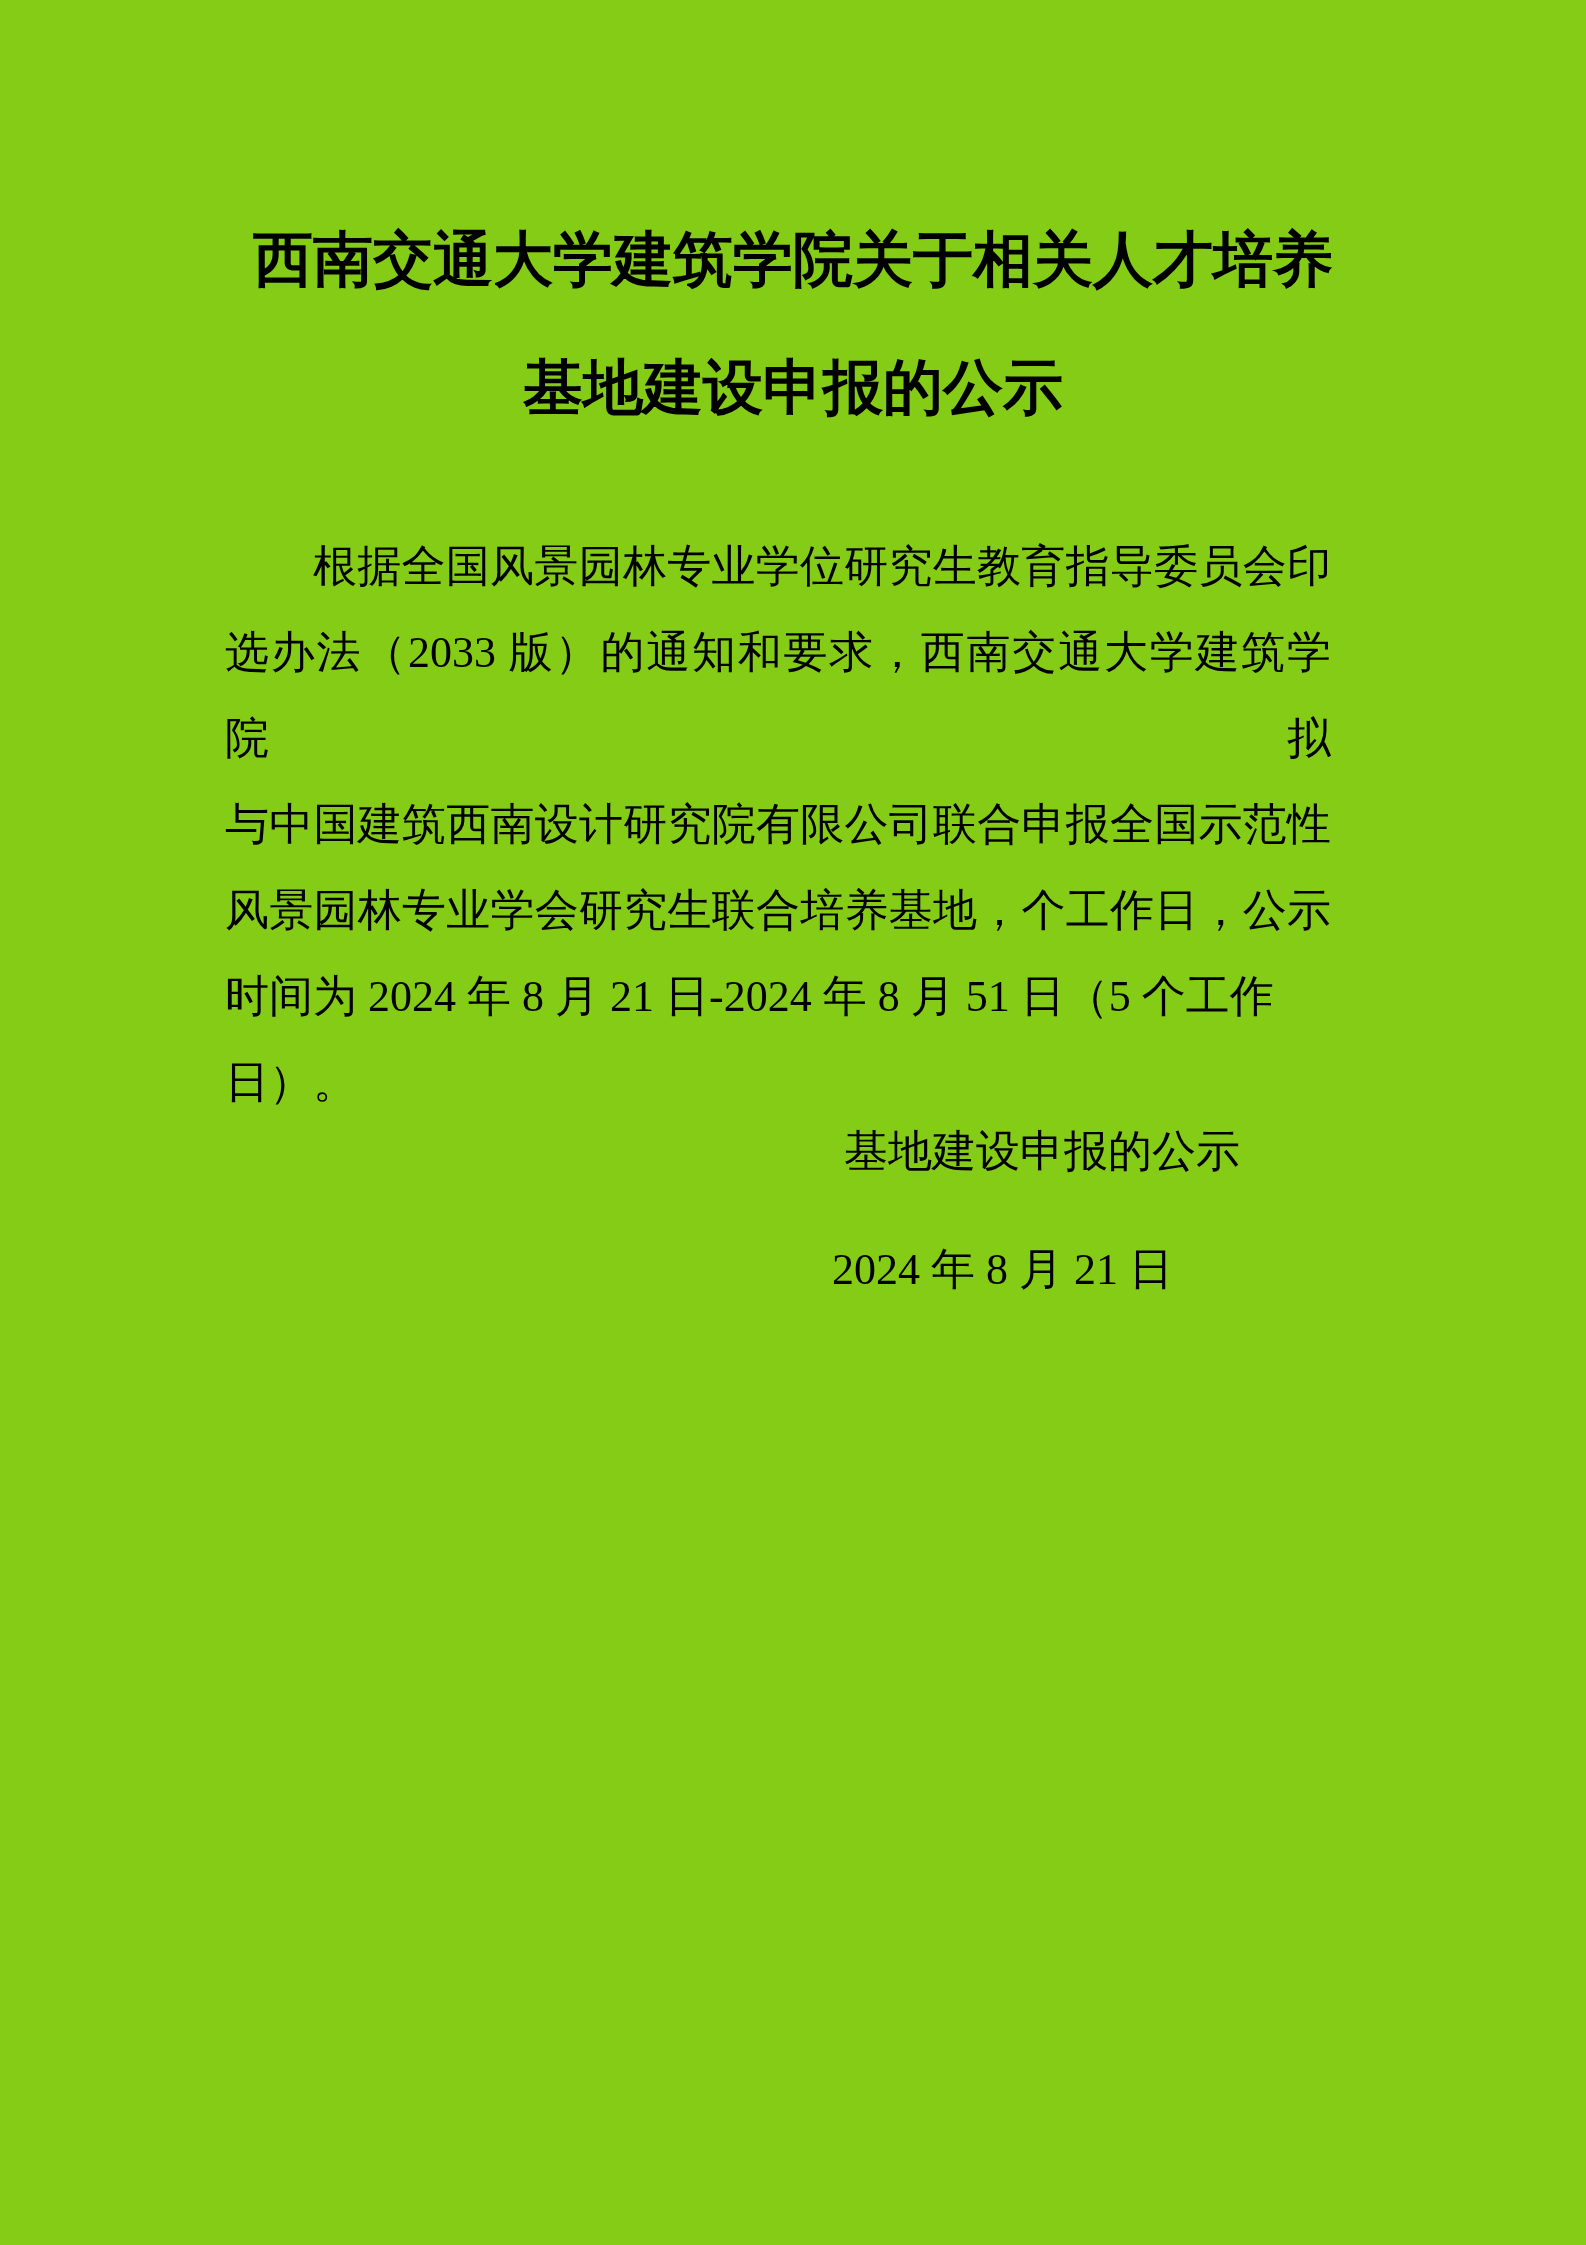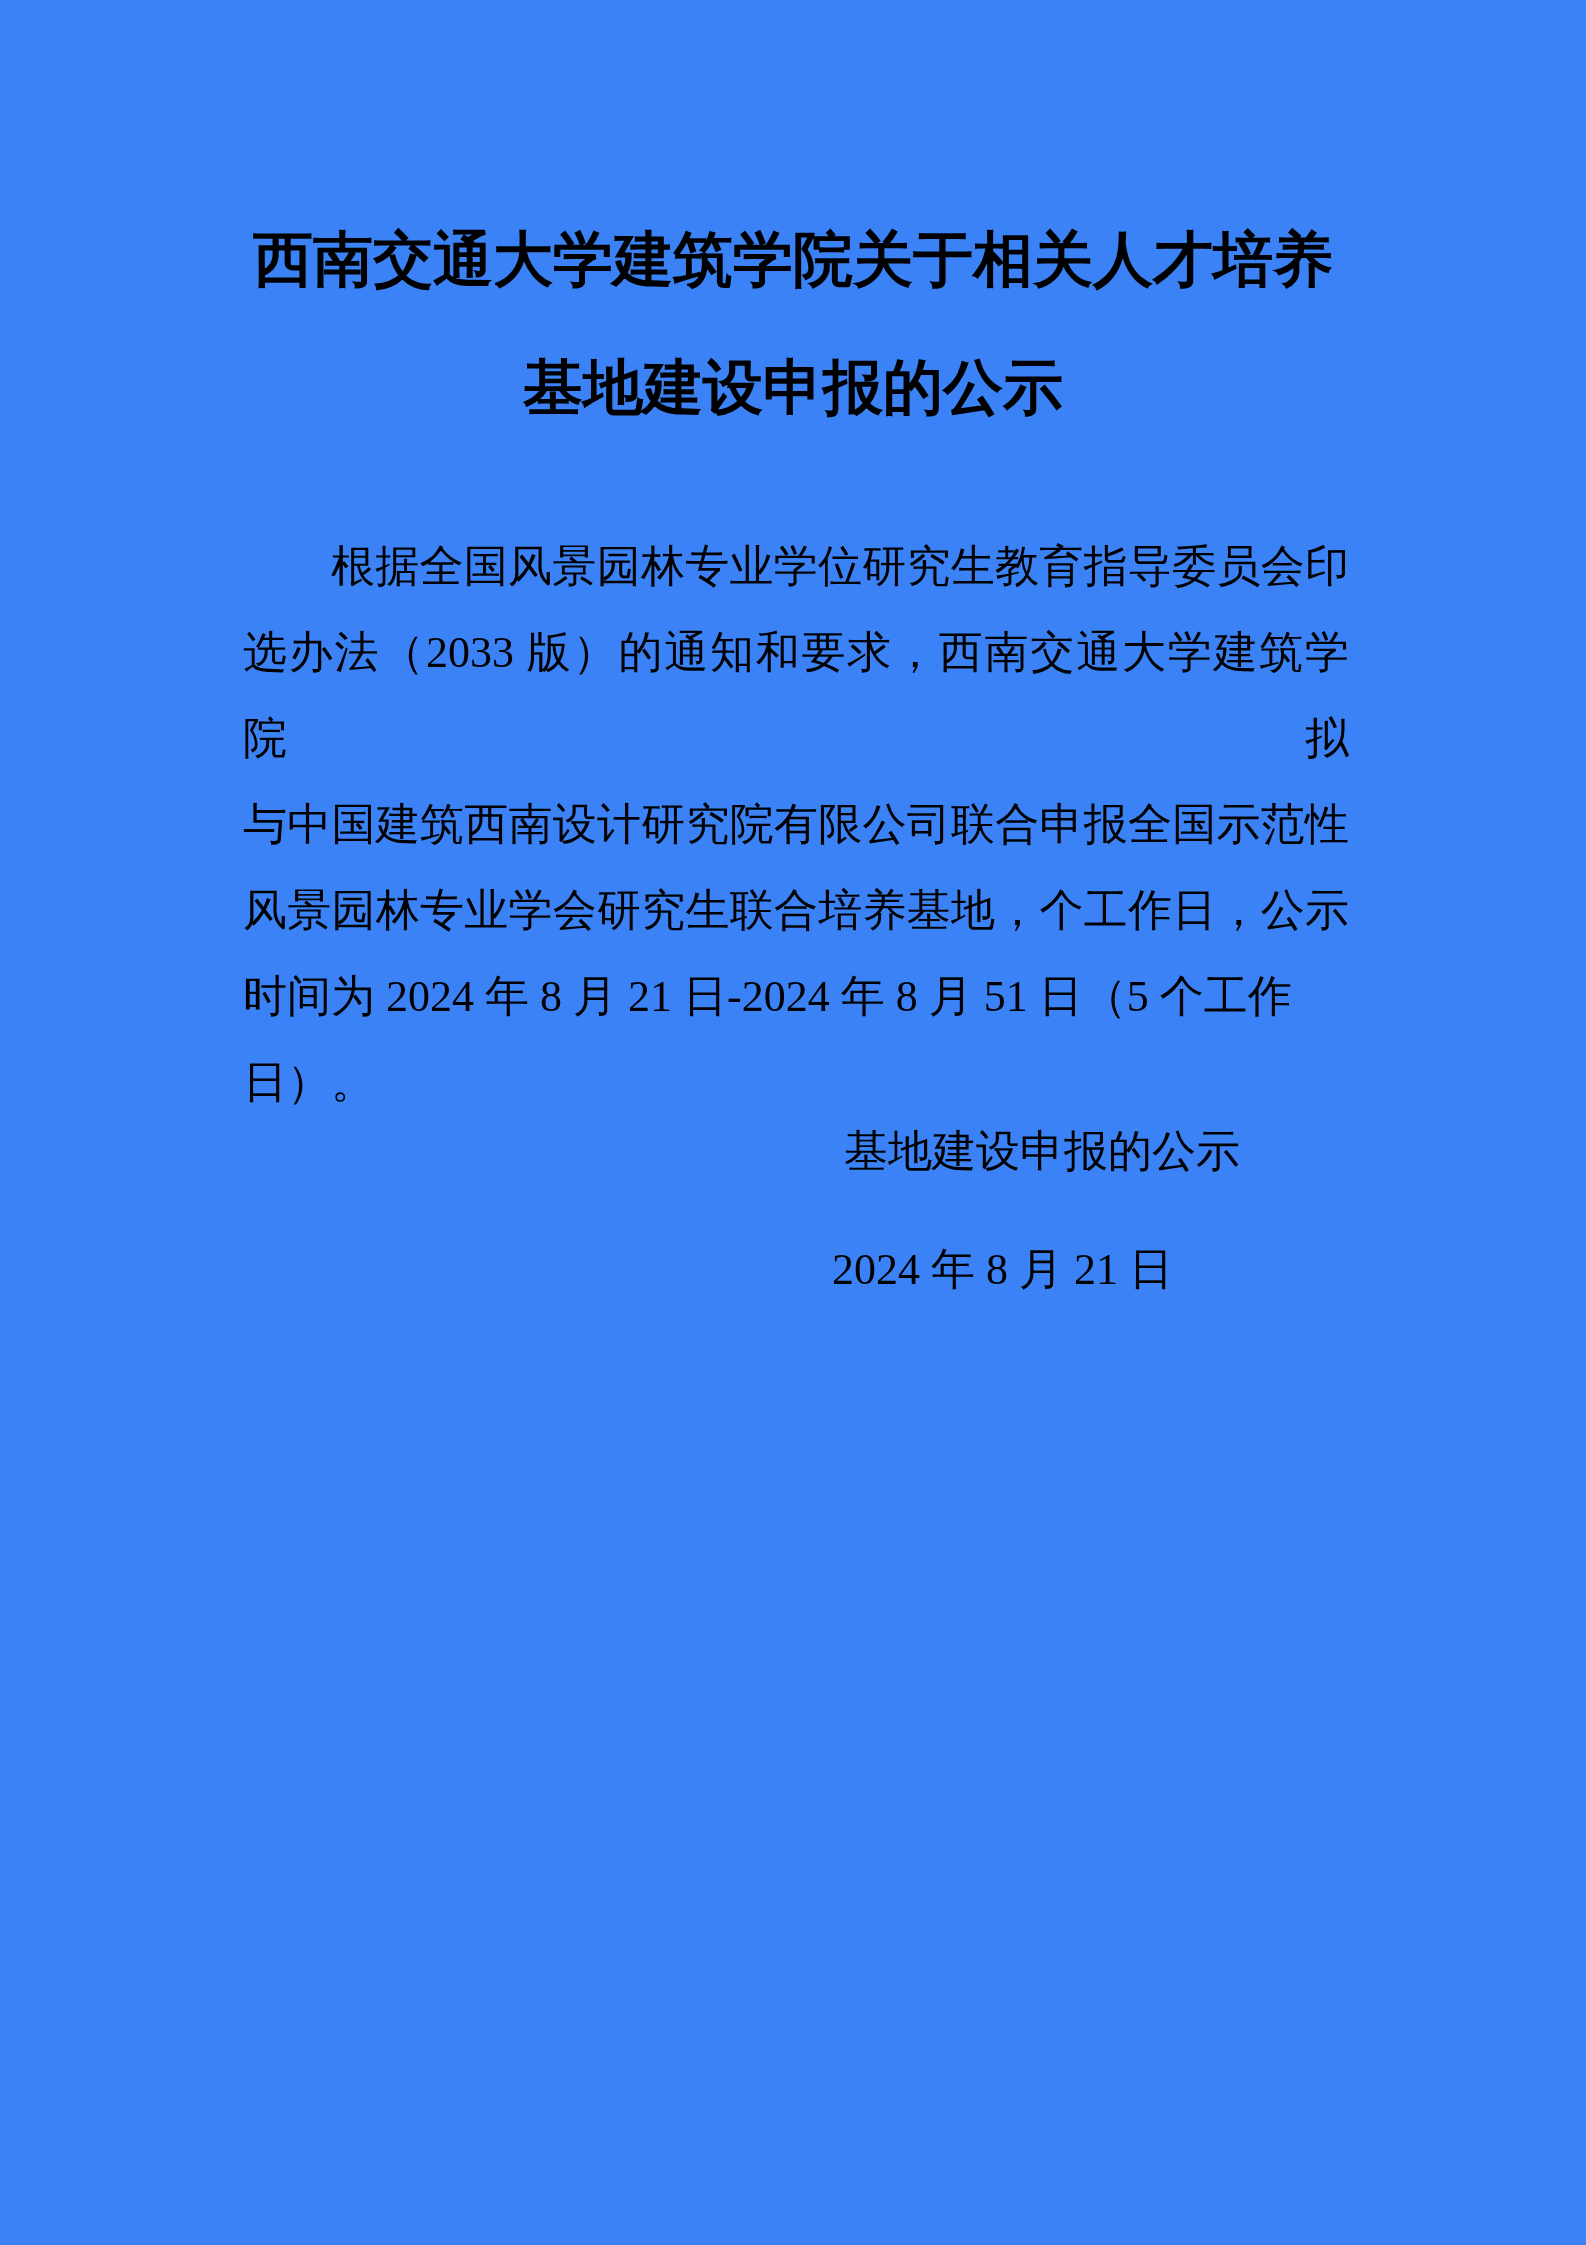--- a/index.html
+++ b/index.html
@@ -10,39 +10,39 @@
   body {
     width: 1586px;
     height: 2245px;
     position: relative;
     font-family: "Liberation Serif", "DejaVu Serif", serif;
     color: #000000;
   }
   .page {
     position: absolute;
     inset: 0;
-    background: #3b82f6;
+    background: #84cc16;
     overflow: hidden;
   }
   .title-block {
     position: absolute;
     top: 196px;
     left: 240px;
     width: 1106px;
     text-align: center;
     font-weight: bold;
     font-size: 60px;
     line-height: 128px;
     letter-spacing: 0px;
     white-space: nowrap;
   }
   .body-block {
     position: absolute;
     top: 524px;
-    left: 243px;
+    left: 225px;
     width: 1106px;
     font-size: 44px;
     line-height: 86px;
   }
   .body-line {
     width: 100%;
   }
   .jfill {
     text-align: justify;
     text-align-last: justify;

